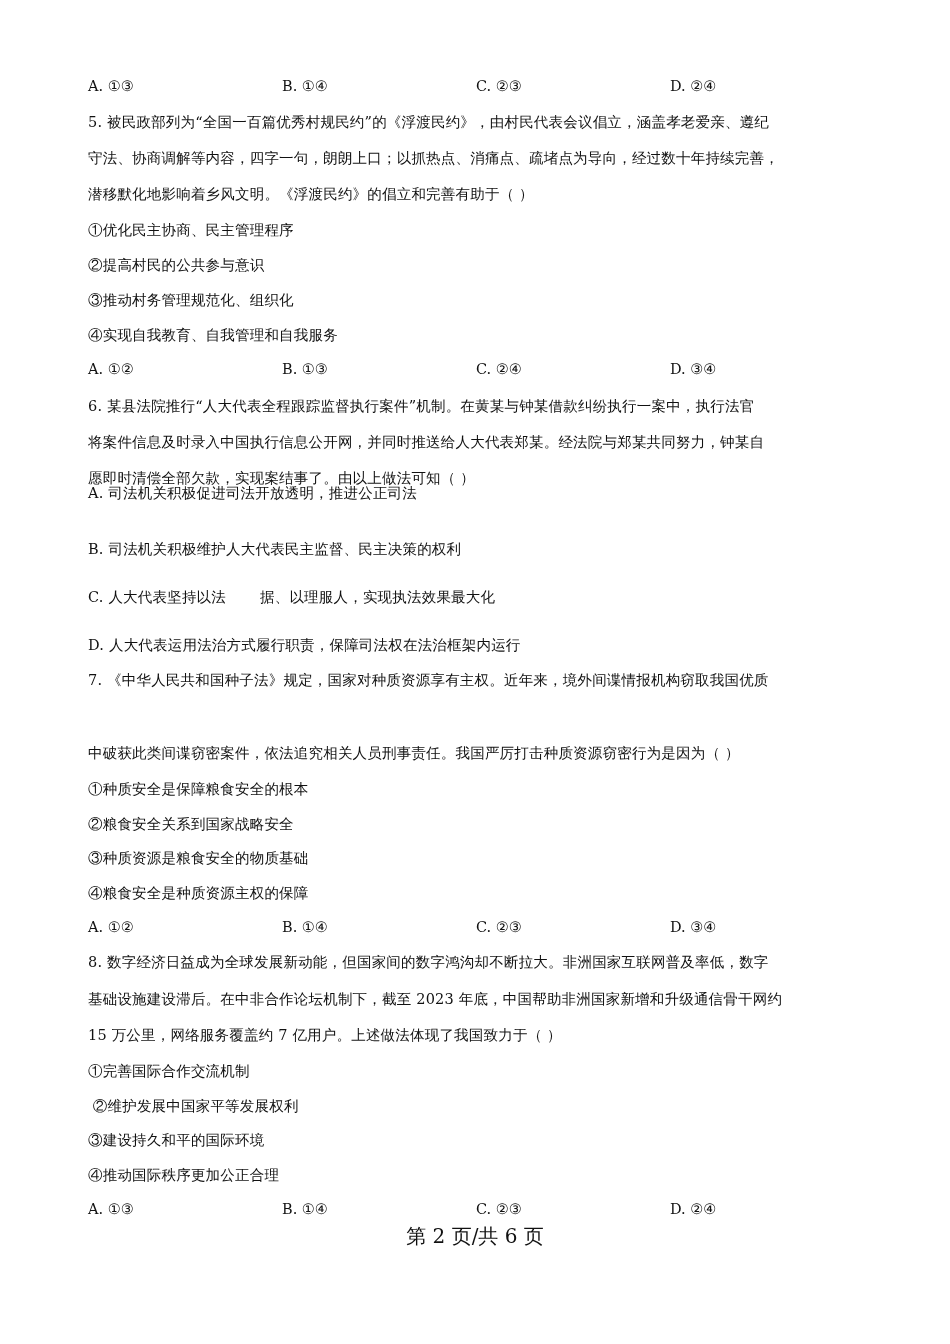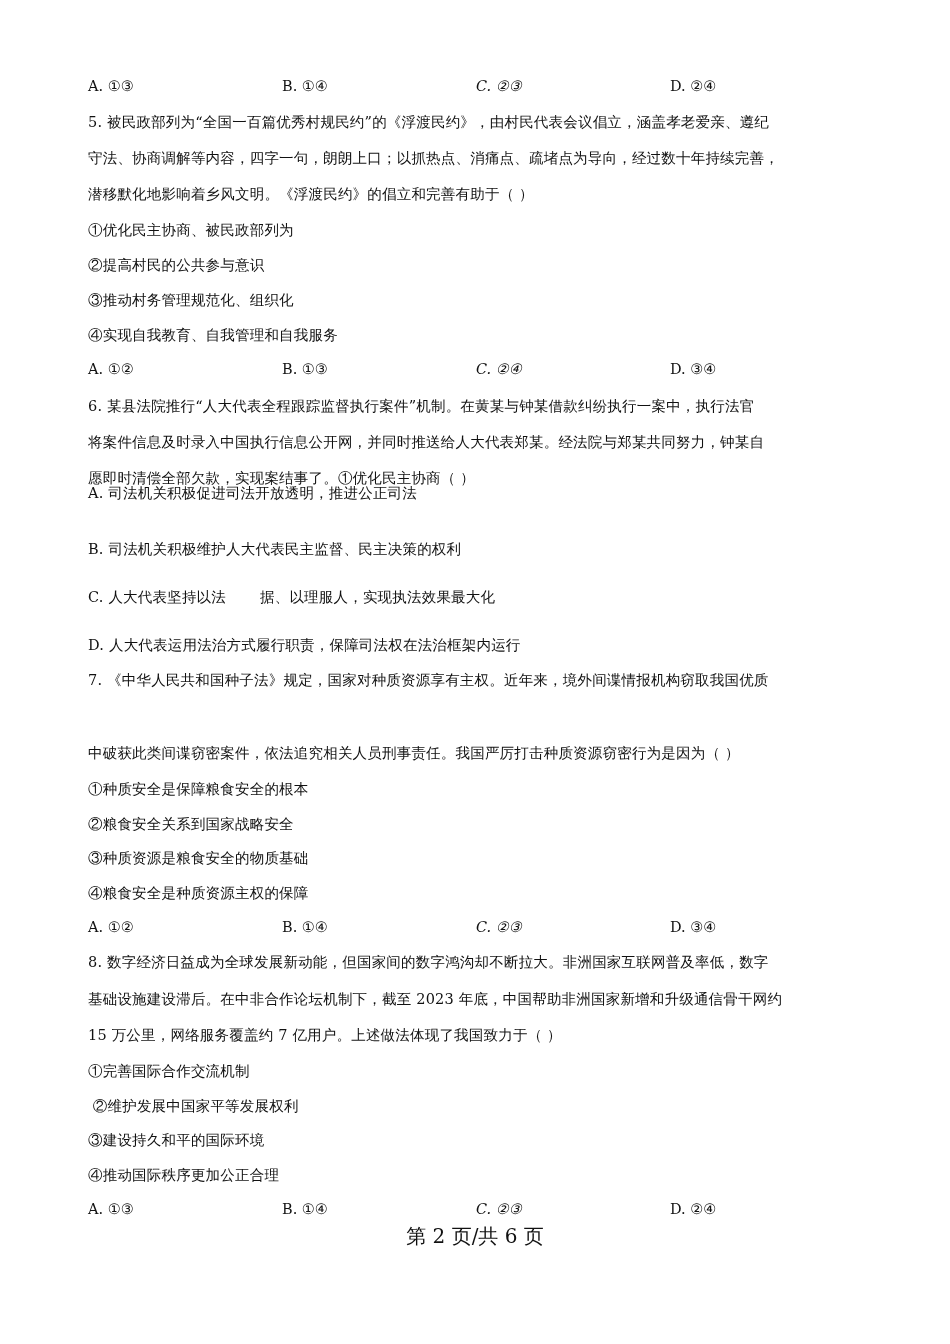--- a/index.html
+++ b/index.html
@@ -2,52 +2,52 @@
 <html><head>
 <meta charset="utf-8">
 <style>
   html, body { margin: 0; padding: 0; background: #ffffff; }
   body { width: 950px; height: 1344px; position: relative; overflow: hidden;
          font-family: "DejaVu Serif", "Liberation Serif", serif; color: #111; }
   .page { position: absolute; left: 0; top: 0; width: 950px; height: 1344px; }
   .line { position: absolute; left: 88px; font-size: 14.5px; line-height: 20px; white-space: nowrap; letter-spacing: 0.2px; }
   .opts { position: absolute; left: 88px; width: 800px; font-size: 14.5px; line-height: 20px; }
   .opt { position: absolute; top: 0; white-space: nowrap; }
-  .opt.a { left: 0; } .opt.b { left: 194px; } .opt.c { left: 388px; font-style: italic; } .opt.d { left: 582px; }
+  .opt.a { left: 0; } .opt.b { left: 194px; } .opt.c { left: 388px; } .opt.d { left: 582px; }
   .footer { position: absolute; top: 1226px; left: 0; width: 950px; text-align: center; font-size: 20px; line-height: 20px; }
 </style>
 </head>
 <body>
 
 <div class="page">
 
   <div class="opts" style="top:76px">
     <span class="opt a">A. ①③</span>
     <span class="opt b">B. ①④</span>
     <span class="opt c">C. ②③</span>
     <span class="opt d">D. ②④</span>
   </div>
 
   <div class="line" style="top:112px">5. 被民政部列为“全国一百篇优秀村规民约”的《浮渡民约》，由村民代表会议倡立，涵盖孝老爱亲、遵纪</div>
   <div class="line" style="top:148px">守法、协商调解等内容，四字一句，朗朗上口；以抓热点、消痛点、疏堵点为导向，经过数十年持续完善，</div>
   <div class="line" style="top:184px">潜移默化地影响着乡风文明。《浮渡民约》的倡立和完善有助于（   ）</div>
-  <div class="line" style="top:220px">①优化民主协商、被民政部列为</div>
+  <div class="line" style="top:220px">①优化民主协商、民主管理程序</div>
   <div class="line" style="top:255px">②提高村民的公共参与意识</div>
   <div class="line" style="top:290px">③推动村务管理规范化、组织化</div>
   <div class="line" style="top:325px">④实现自我教育、自我管理和自我服务</div>
   <div class="opts" style="top:359px">
     <span class="opt a">A. ①②</span>
     <span class="opt b">B. ①③</span>
     <span class="opt c">C. ②④</span>
     <span class="opt d">D. ③④</span>
   </div>
 
   <div class="line" style="top:396px">6. 某县法院推行“人大代表全程跟踪监督执行案件”机制。在黄某与钟某借款纠纷执行一案中，执行法官</div>
   <div class="line" style="top:432px">将案件信息及时录入中国执行信息公开网，并同时推送给人大代表郑某。经法院与郑某共同努力，钟某自</div>
-  <div class="line" style="top:468px">愿即时清偿全部欠款，实现案结事了。①优化民主协商（   ）</div>
+  <div class="line" style="top:468px">愿即时清偿全部欠款，实现案结事了。由以上做法可知（   ）</div>
   <div class="line" style="top:483px">A. 司法机关积极促进司法开放透明，推进公正司法</div>
   <div class="line" style="top:539px">B. 司法机关积极维护人大代表民主监督、民主决策的权利</div>
   <div class="line" style="top:587px">
     <span>C. 人大代表坚持以法</span><span style="display:inline-block;width:34px"></span><span>据、以理服人，实现执法效果最大化</span>
   </div>
   <div class="line" style="top:635px">D. 人大代表运用法治方式履行职责，保障司法权在法治框架内运行</div>
 
   <div class="line" style="top:670px">7. 《中华人民共和国种子法》规定，国家对种质资源享有主权。近年来，境外间谍情报机构窃取我国优质</div>
   <div class="line" style="top:743px">中破获此类间谍窃密案件，依法追究相关人员刑事责任。我国严厉打击种质资源窃密行为是因为（   ）</div>
   <div class="line" style="top:779px">①种质安全是保障粮食安全的根本</div>

